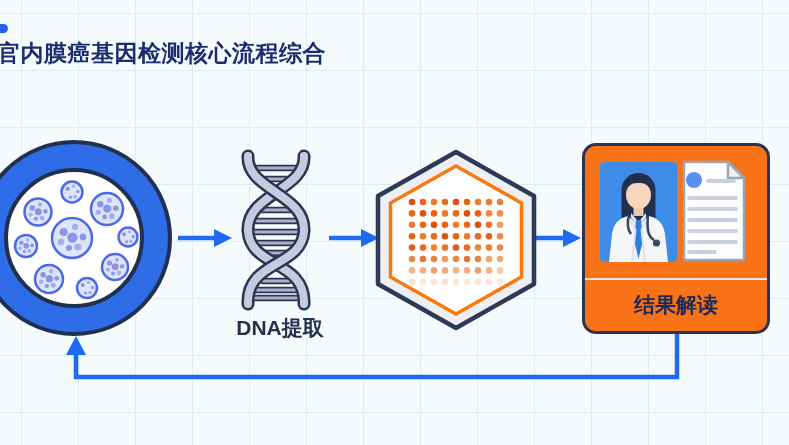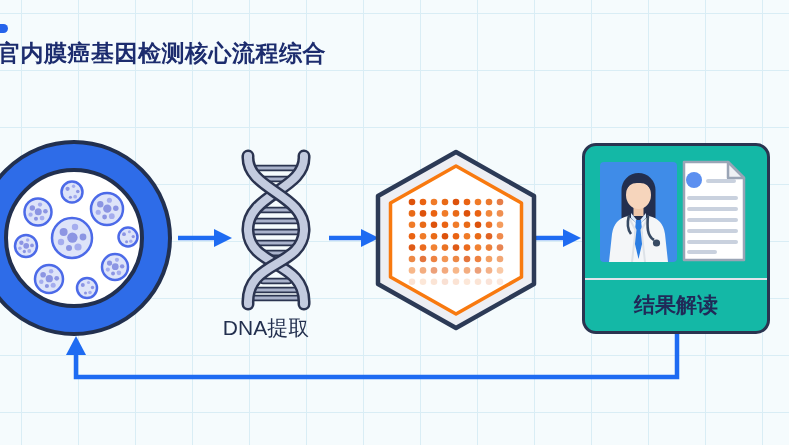--- a/index.html
+++ b/index.html
@@ -17,25 +17,25 @@
   
   .title-pill{left:-5px;top:24px;width:13px;height:9px;border-radius:4.5px;background:#2563eb;}
   .page-title{left:-3px;top:38px;margin:0;font-size:23px;font-weight:800;color:#1c2c6e;letter-spacing:.5px;white-space:nowrap;}
   
   .connectors{left:0;top:0;width:789px;height:445px;z-index:1;}
   .step{z-index:2;}
   
   .sample-svg{left:-26px;top:136px;width:204px;height:204px;}
   
   .dna-svg{left:236px;top:148px;width:80px;height:166px;}
-  .dna-label{left:186px;top:314px;width:160px;text-align:center;font-size:21px;font-weight:400;color:#23304f;}
+  .dna-label{left:200px;top:314px;width:160px;text-align:center;font-size:21px;font-weight:700;color:#23304f;}
   
   .chip-svg{left:374px;top:146px;width:164px;height:188px;}
   
-  .result-card{left:582px;top:143px;width:188px;height:191px;background:#14b8a6;border:3px solid #2a3450;
+  .result-card{left:582px;top:143px;width:188px;height:191px;background:#f97316;border:3px solid #2a3450;
     border-radius:14px;box-sizing:border-box;z-index:2;}
   .photo-svg{left:15px;top:16px;width:77px;height:100px;}
   .doc-svg{left:93px;top:14px;width:72px;height:102px;}
   .card-divider{left:0;top:132px;width:182px;height:0;border-top:2px solid #e0e4eb;}
   .card-label{left:0;top:145px;width:182px;text-align:center;font-size:21px;font-weight:700;color:#202a58;}
 </style>
 </head>
 <body>
 
 <svg class="abs connectors" viewBox="0 0 789 445">

